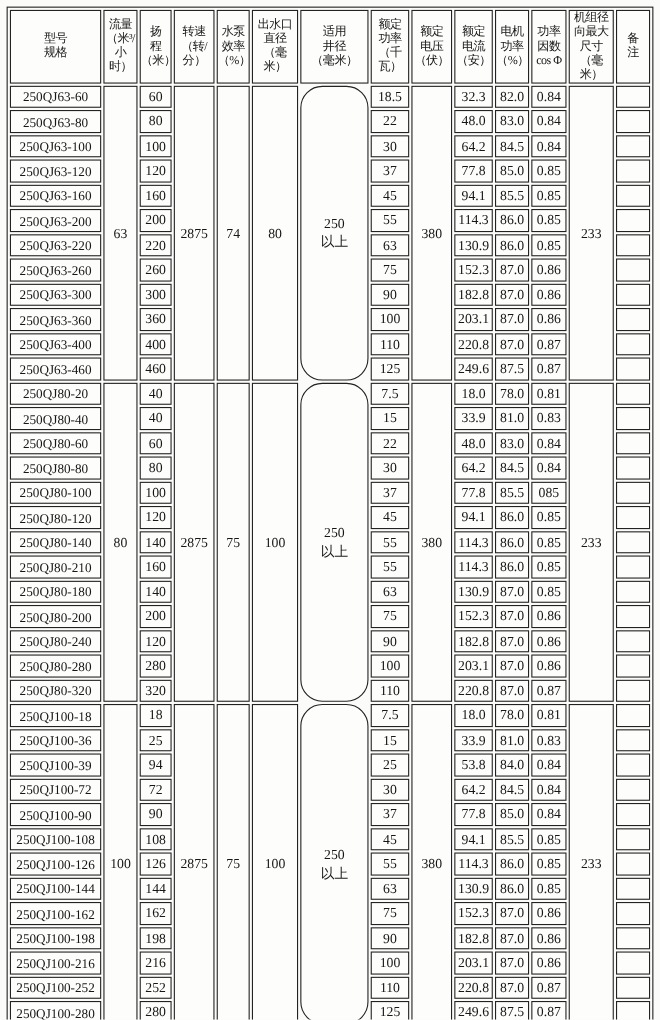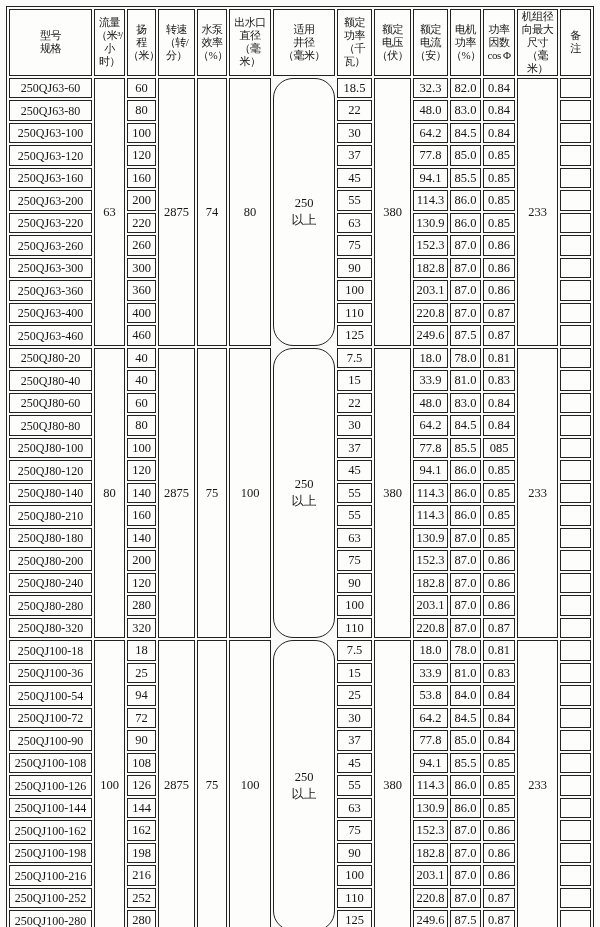--- a/index.html
+++ b/index.html
@@ -381,21 +381,21 @@
         <tr>
           <td class="model-cell">250QJ100-36</td>
           <td class="head-cell">25</td>
           <td class="power-cell">15</td>
           <td class="current-cell">33.9</td>
           <td class="motor-eff-cell">81.0</td>
           <td class="cos-cell">0.83</td>
           <td class="remark-cell"></td>
         </tr>
         <tr>
-          <td class="model-cell">250QJ100-54</td>
+          <td class="model-cell">250QJ100-39</td>
           <td class="head-cell">94</td>
           <td class="power-cell">25</td>
           <td class="current-cell">53.8</td>
           <td class="motor-eff-cell">84.0</td>
           <td class="cos-cell">0.84</td>
           <td class="remark-cell"></td>
         </tr>
         <tr>
           <td class="model-cell">250QJ100-72</td>
           <td class="head-cell">72</td>

